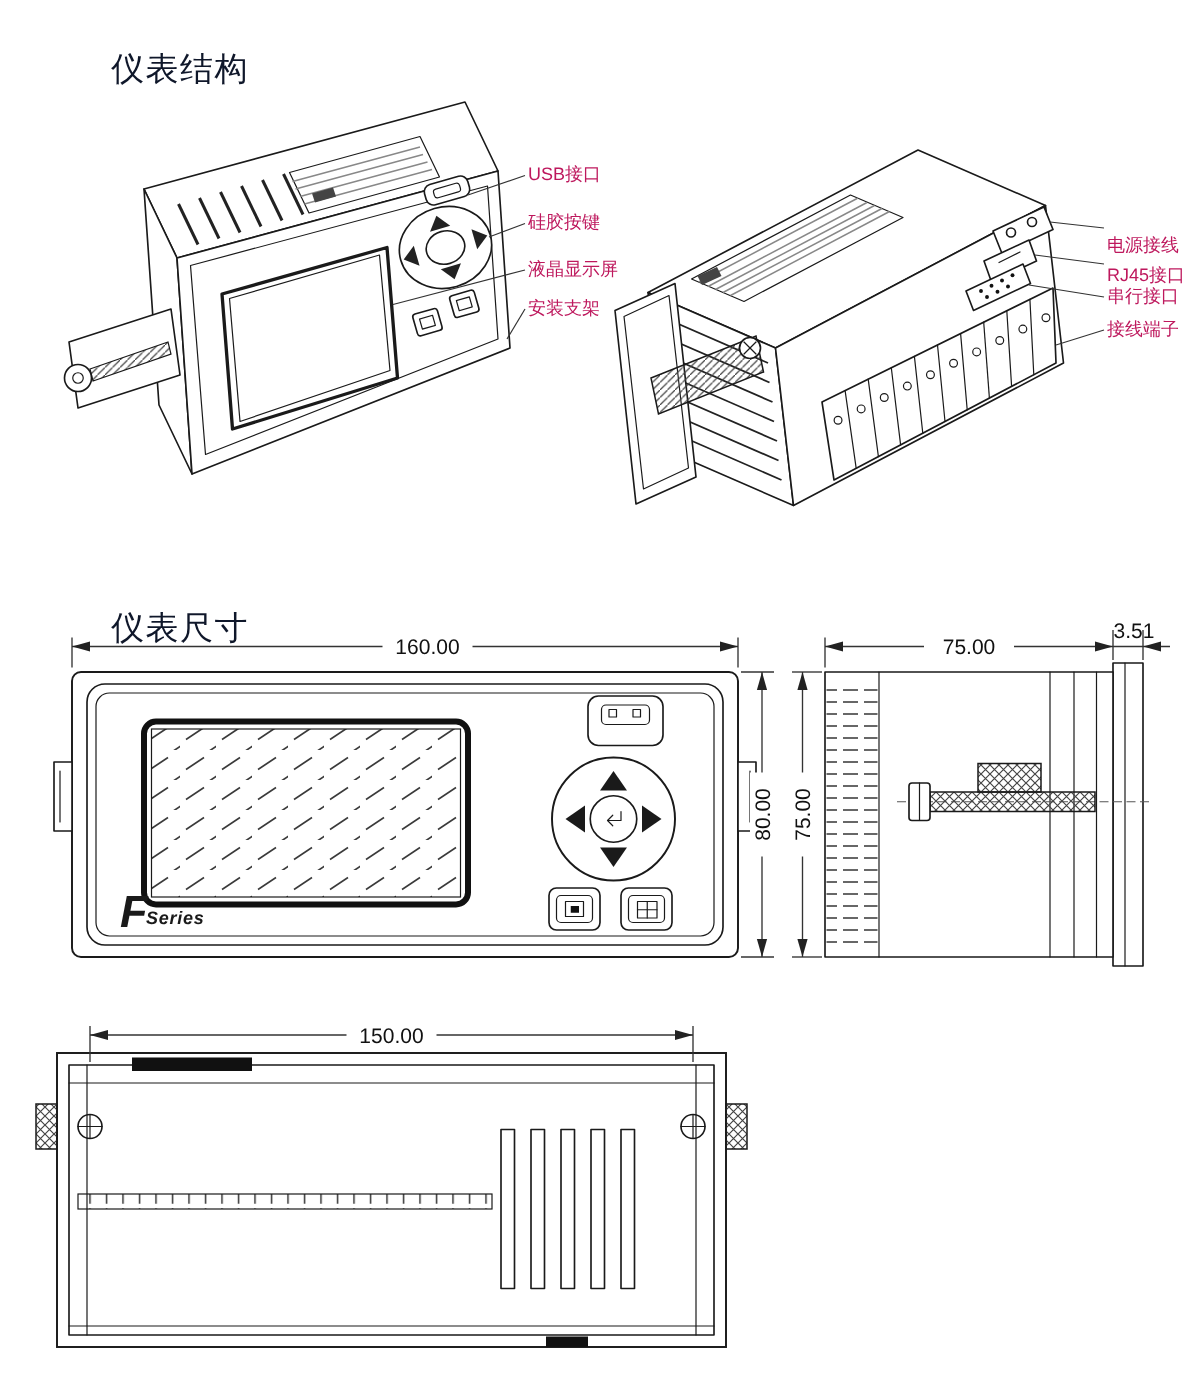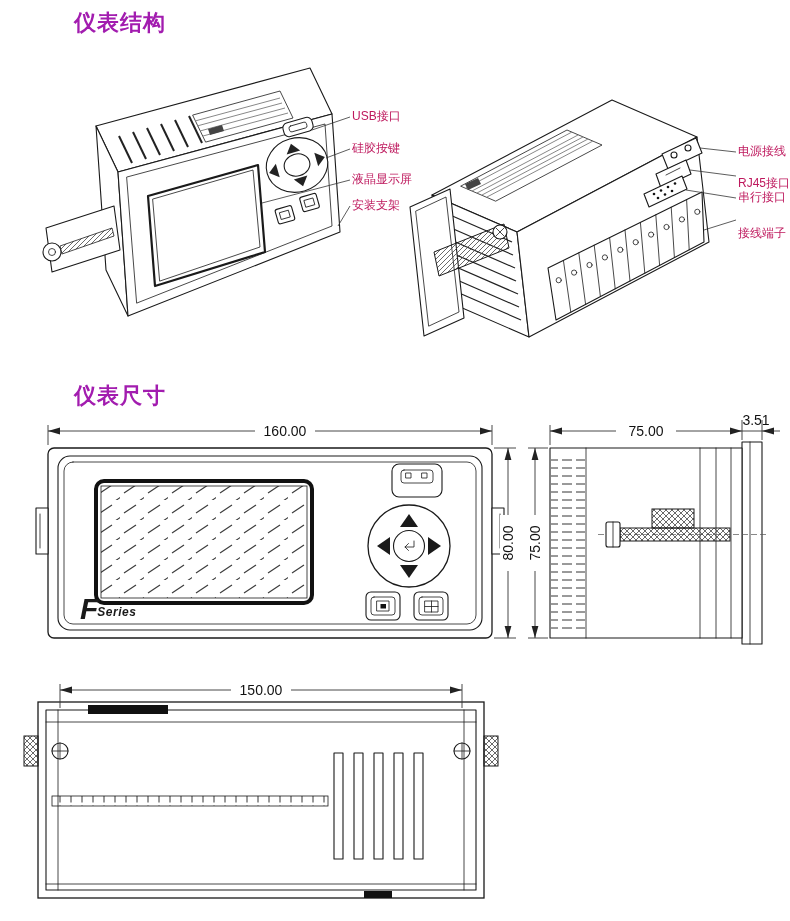--- a/index.html
+++ b/index.html
@@ -1,20 +1,20 @@
 <!DOCTYPE html>
 <html><head>
 <meta charset="utf-8">
 <style>
   * { margin:0; padding:0; box-sizing:border-box; }
   html,body { background:#fff; }
   body { font-family:"Liberation Sans", sans-serif; }
   .canvas { position:relative; width:790px; height:921px; background:#fff; overflow:hidden; }
   .canvas > div { position:absolute; }
-  .sec-title { font-size:22px; font-weight:bold; color:#a21caf; letter-spacing:1px; white-space:nowrap; }
+  .sec-title { font-size:22px; font-weight:normal; color:#0f172a; letter-spacing:1px; white-space:nowrap;margin-top:23px; }
   .callout { font-size:12px; color:#be185d; white-space:nowrap; line-height:15px; }
   .dim { font-size:14px; color:#111; text-align:center; background:#fff; line-height:16px; height:16px; white-space:nowrap; }
   .dim.nobg { background:transparent; }
   .vdim { transform:rotate(-90deg); }
   .brand { display:flex; align-items:flex-end; font-style:italic; color:#1a1a1a; }
   .brand-f { font-size:30px; font-weight:bold; line-height:26px; }
   .brand-series { font-size:12px; font-weight:bold; margin:0 5px 3px -1px; letter-spacing:0.5px; }
   svg.art { position:absolute; left:0; top:0; }
   .ln { stroke:#1a1a1a; fill:none; stroke-width:1.1; stroke-linejoin:round; stroke-linecap:round; }
   .fw { fill:#fff; }
@@ -339,24 +339,24 @@
 </svg>
 
 <div class="sec-title" style="left:74px;top:8px">仪表结构</div>
 <div class="sec-title" style="left:74px;top:381px">仪表尺寸</div>
 
 <div class="callout" style="left:352px;top:109px">USB接口</div>
 <div class="callout" style="left:352px;top:141px">硅胶按键</div>
 <div class="callout" style="left:352px;top:172px">液晶显示屏</div>
 <div class="callout" style="left:352px;top:198px">安装支架</div>
 
-<div class="callout" style="left:738px;top:144px">电源接线</div>
+<div class="callout" style="left:738px;top:156px">电源接线</div>
 <div class="callout" style="left:738px;top:176px">RJ45接口</div>
 <div class="callout" style="left:738px;top:190px">串行接口</div>
-<div class="callout" style="left:738px;top:226px">接线端子</div>
+<div class="callout" style="left:738px;top:212px">接线端子</div>
 
 <div class="dim" style="left:255px;top:423px;width:60px">160.00</div>
 <div class="dim vdim" style="left:480px;top:535px;width:56px">80.00</div>
 <div class="dim" style="left:616px;top:423px;width:60px">75.00</div>
 <div class="dim nobg" style="left:726px;top:412px;width:60px">3.51</div>
 <div class="dim vdim" style="left:507px;top:535px;width:56px">75.00</div>
 <div class="dim" style="left:231px;top:682px;width:60px">150.00</div>
 
 <div class="brand" style="left:80px;top:596px">
   <span class="brand-f">F</span>

